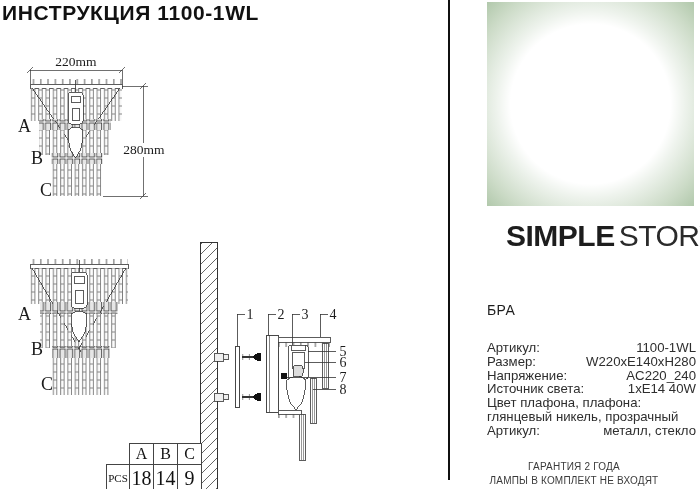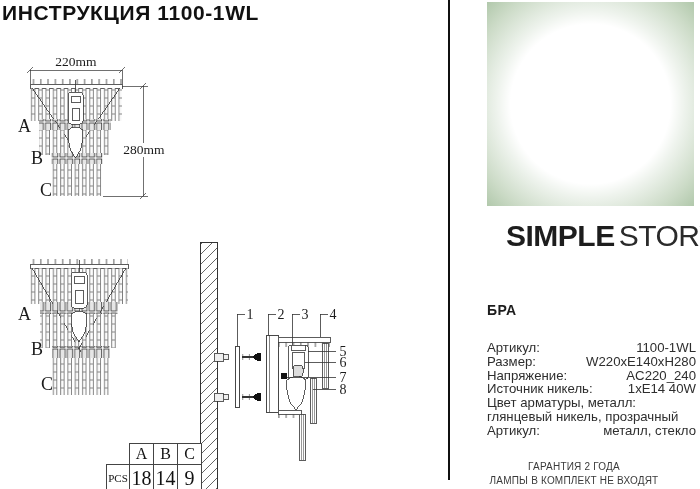--- a/index.html
+++ b/index.html
@@ -28,21 +28,21 @@
 
   
   #hero{left:487px;top:2px;width:207px;height:204px;background:#abc4a5;
         background-image:radial-gradient(circle 150px at 50% 50%,
           #ffffff 0px,#ffffff 80px,rgba(255,255,255,0.78) 95px,
           #ccdbc7 124px,#abc4a5 150px);}
   #brand{left:484px;top:219px;width:214px;font-size:30px;letter-spacing:-0.5px;
          color:#1d1d1d;white-space:nowrap;}
   #brand .b1{font-weight:700;margin-left:22px;}
   #brand .b2{font-weight:300;margin-left:4px;color:#2a2a2a;}
-  #ptype{left:487px;top:302px;font-size:14px;font-weight:700;letter-spacing:0.4px;color:#1d1d1d;}
+  #ptype{left:487px;top:302px;font-size:14px;font-weight:400;letter-spacing:0.4px;color:#1d1d1d;}
   #specs{left:487px;top:341px;width:209px;font-size:13.2px;line-height:13.8px;color:#2e2e2e;}
   .spec-row{display:flex;justify-content:space-between;white-space:nowrap;}
   .spec-block .sv{}
   #footer{left:448px;top:460px;width:252px;text-align:center;font-size:10px;
           line-height:13.5px;color:#3a3a3a;letter-spacing:0.2px;}
 </style>
 </head>
 <body>
 
 <div id="page">
@@ -221,25 +221,25 @@
     </div>
     <div class="spec-row">
       <span>Размер:</span>
       <span>W220xE140xH280</span>
     </div>
     <div class="spec-row">
       <span>Напряжение:</span>
       <span>AC220_240</span>
     </div>
     <div class="spec-row">
-      <span>Источник никель:</span>
+      <span>Источник света:</span>
       <span>1xE14 40W</span>
     </div>
     <div class="spec-block">
-      <div>Цвет арматуры, металл:</div>
+      <div>Цвет плафона, плафона:</div>
       <div class="sv">глянцевый никель, прозрачный</div>
     </div>
     <div class="spec-row">
       <span>Артикул:</span>
       <span>металл, стекло</span>
     </div>
   </div>
 
   <div id="footer" class="abs">
     <div>ГАРАНТИЯ 2 ГОДА</div>

